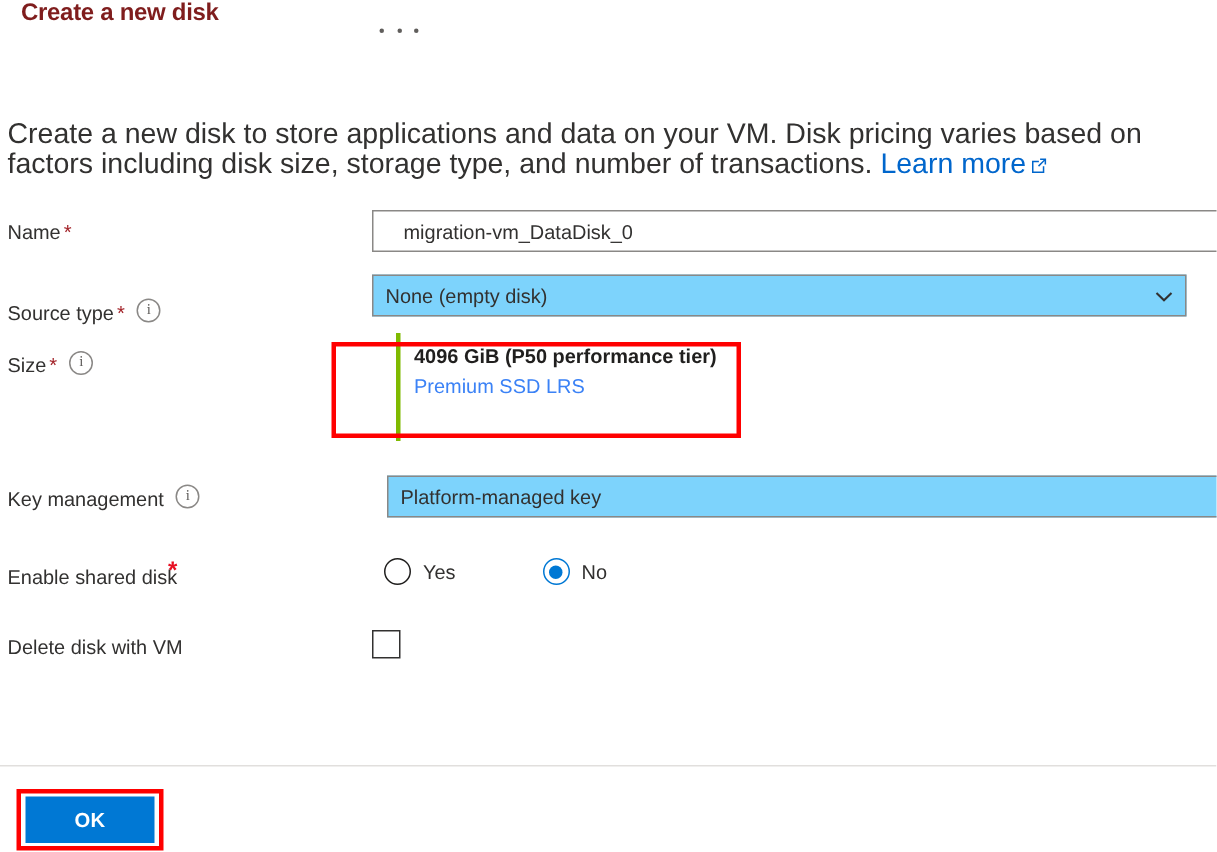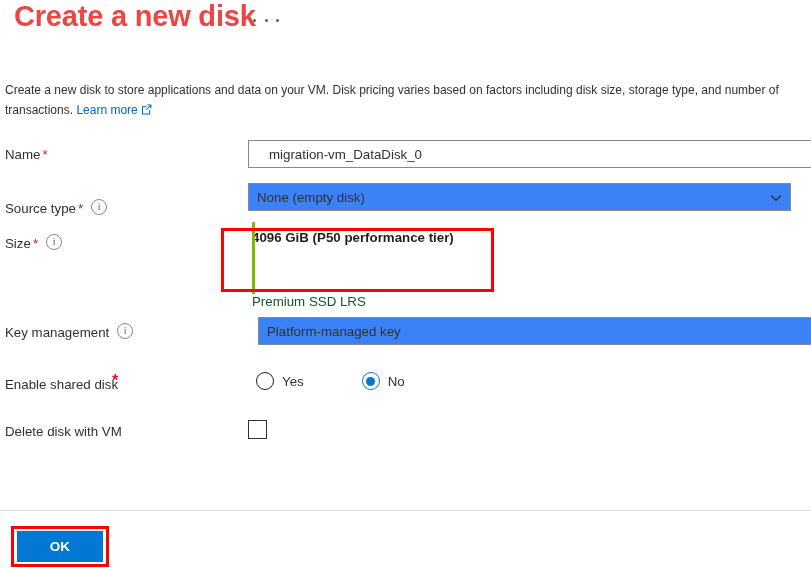--- a/index.html
+++ b/index.html
@@ -21,24 +21,24 @@
   .header {
     position: absolute;
     left: 0; top: 0;
     width: 811px;
     height: 62px;
   }
   .page-title {
     position: absolute;
     left: 14px;
     top: 0px;
-    font-size: 29px;
+    font-size: 16px;
     font-weight: 600;
     letter-spacing: -0.2px;
-    color: #ef4444;
+    color: #7f1d1d;
     white-space: nowrap;
   }
   .ellipsis-menu {
     position: absolute;
     left: 253px;
     top: 10px;
     width: 26px;
     height: 20px;
     display: flex;
     align-items: center;
@@ -52,21 +52,21 @@
     background: #605e5c;
     border-radius: 50%;
   }
 
   
   .description {
     position: absolute;
     left: 5px;
     top: 80px;
     width: 790px;
-    font-size: 12px;
+    font-size: 19px;
     line-height: 20px;
     color: #323130;
   }
   .link {
     color: #0066cc;
     text-decoration: none;
     cursor: pointer;
   }
   .ext-icon {
     display: inline-block;
@@ -146,59 +146,59 @@
     padding: 0 20px;
     outline: none;
     border-radius: 0;
   }
 
   .dropdown {
     position: absolute;
     height: 28px;
     box-sizing: border-box;
     border: 1px solid #8a8886;
-    background: #3b82f6;
+    background: #7dd3fc;
     display: flex;
     align-items: center;
     padding: 0 8px;
     font-size: 13.3px;
     color: #323130;
     cursor: pointer;
     user-select: none;
   }
   .dropdown .dd-text { flex: 1; white-space: nowrap; overflow: hidden; }
   .chevron { flex: none; margin-left: 6px; }
 
   
   .size-block {
     position: absolute;
-    left: 252px;
+    left: 264px;
     top: 0;
     width: 244px;
+    padding-left: 12px;
     box-sizing: border-box;
   }
   .size-accent {
     position: absolute;
     left: 0; top: -6px;
     width: 3px;
     height: 72px;
     background: #7fba00;
   }
   .size-line1 {
     font-size: 13.3px;
     font-weight: 700;
     color: #201f1e;
     line-height: 19px;
     white-space: nowrap;
   }
   .size-line2 {
     font-size: 13.3px;
-    color: #14532d;
+    color: #3b82f6;
     line-height: 21px;
-    margin-top: 44px;
   }
   .size-link {
     font-size: 13.3px;
     line-height: 21px;
   }
 
   
   .radio-group {
     position: absolute;
     left: 256px;

